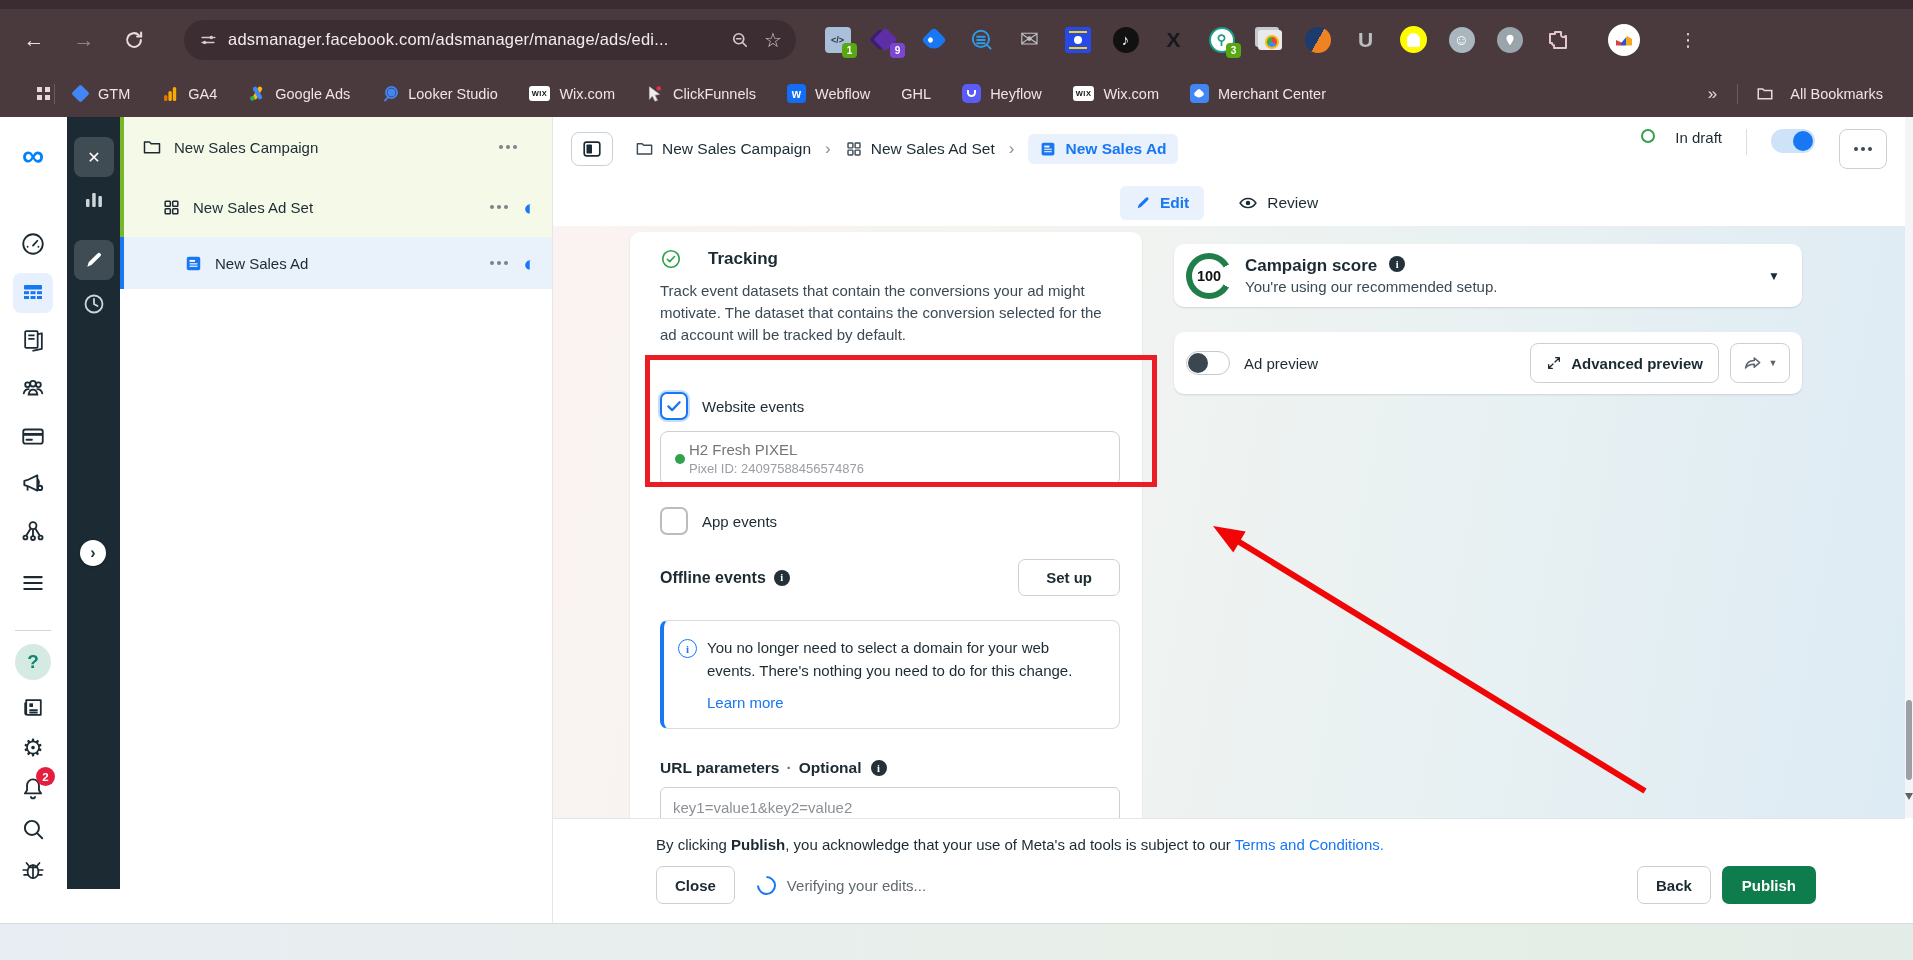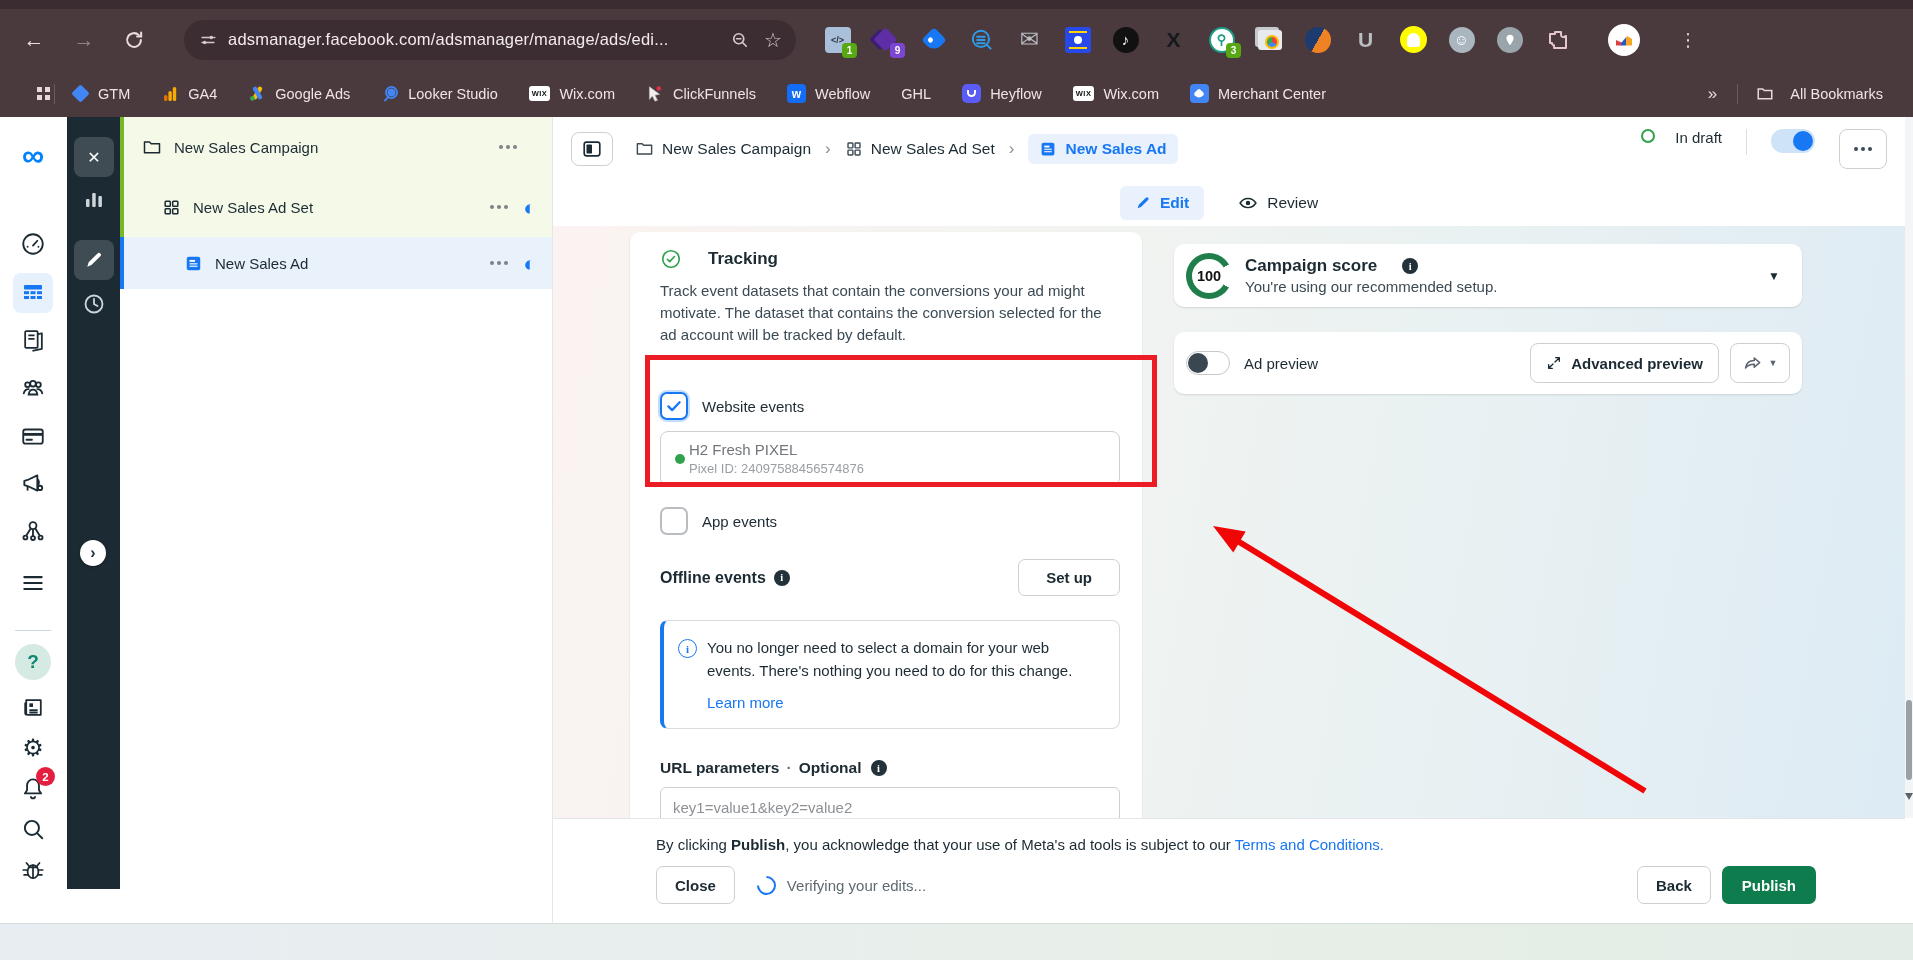--- a/index.html
+++ b/index.html
@@ -630,21 +630,21 @@
           </div>
           <input class="urlinput" placeholder="key1=value1&amp;key2=value2" style="">
           
         </div>
 
         <div class="scard score">
           <span class="gauge">
               <i>100</i>
             </span>
           <span class="scoretxt">
-            <span style="display:flex;align-items:center;gap:25px;">
+            <span style="display:flex;gap:12px;">
               <span class="h17">Campaign score</span>
               <span class="idark" style="margin-left:0;">i</span>
             </span>
             <div class="sub">You're using our recommended setup.</div>
           </span>
           <span class="chevdown">▼</span>
         </div>
 
         <div class="scard prevcard">
           <span class="toggle-off">

